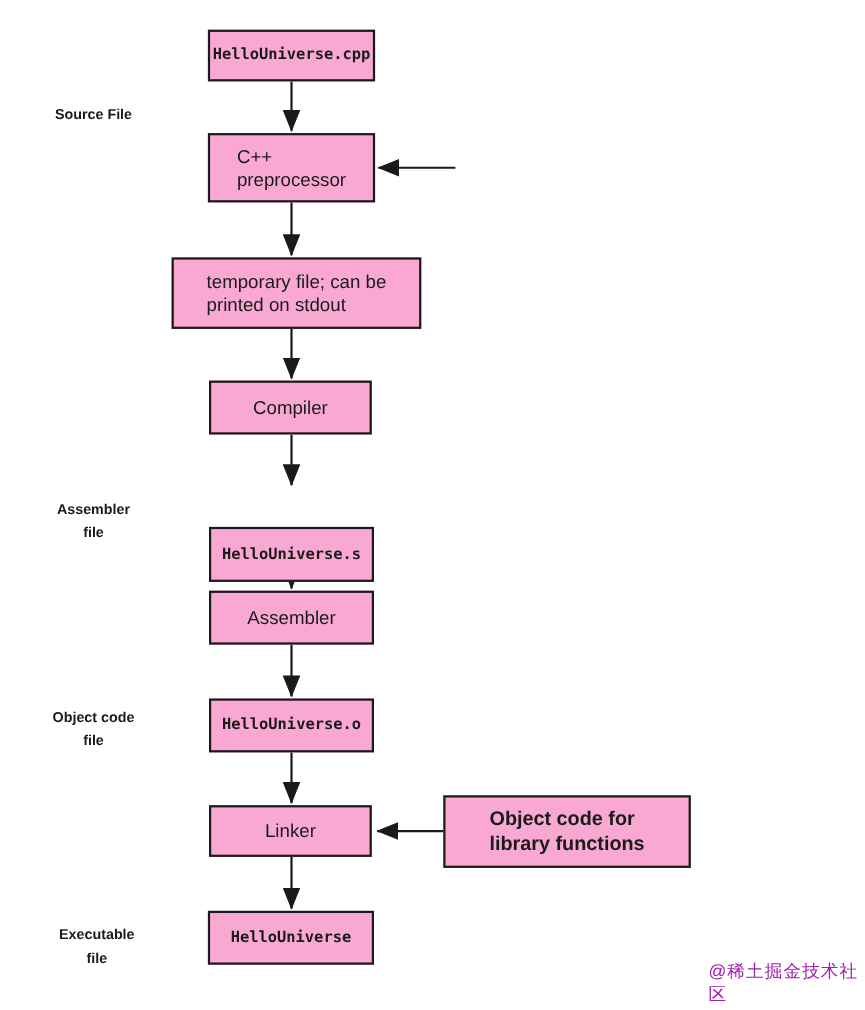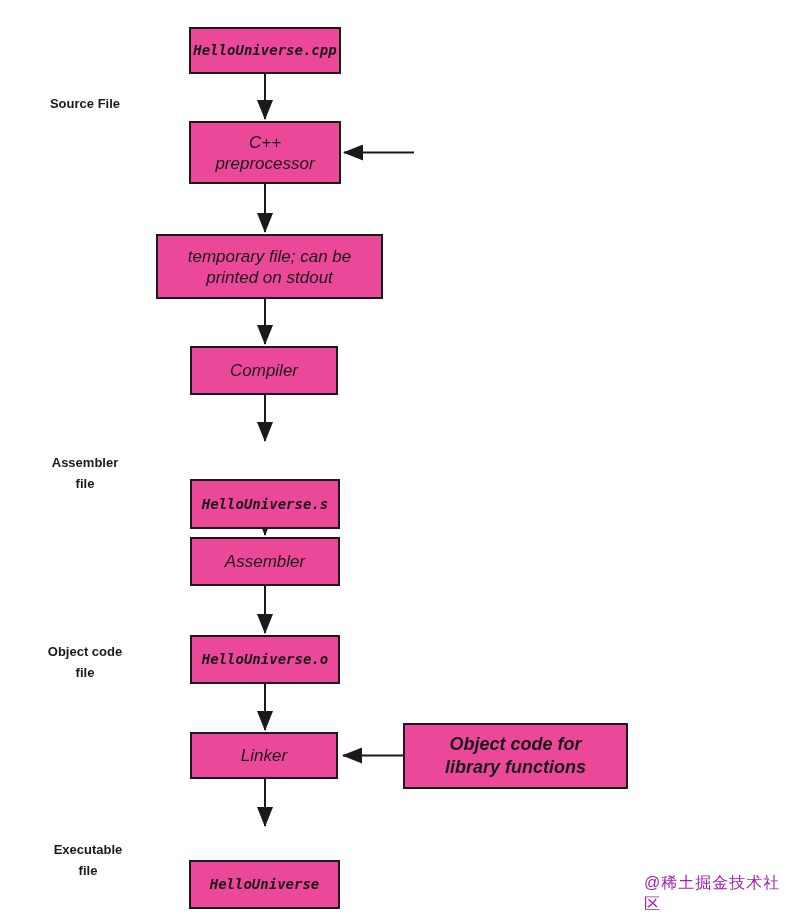--- a/index.html
+++ b/index.html
@@ -9,31 +9,30 @@
     font-family: "Liberation Sans", sans-serif;
     color: #1a1a1a;
     position: relative;
     overflow: hidden;
   }
   .canvas { position: absolute; left: 0; top: 0; width: 786px; height: 918px; }
   svg.arrows { position: absolute; left: 0; top: 0; width: 786px; height: 918px; }
 
   .box {
     position: absolute;
-    background: #ec4899;
+    background: #f9a8d4;
     border: 2px solid #1a1a1a;
     display: flex;
     align-items: center;
     justify-content: center;
-    text-align: center;
+    text-align: left;
     white-space: pre-line;
     box-sizing: border-box;
     font-size: 17px;
     line-height: 21px;
-    font-style: italic;
   }
   .box.mono {
     font-family: "DejaVu Sans Mono", monospace;
     font-weight: bold;
     font-size: 14px;
   }
   .box.bold {
     font-weight: bold;
     font-size: 18px;
     line-height: 23px;
@@ -51,21 +50,21 @@
   #b-cpp { left: 189px; top: 27px;  width: 152px; height: 47px; }
   #b-pre { left: 189px; top: 121px; width: 152px; height: 63px; }
   #b-inc { left: 414px; top: 119px; width: 223px; height: 67px; }
   #b-tmp { left: 156px; top: 234px; width: 227px; height: 65px; }
   #b-com { left: 190px; top: 346px; width: 148px; height: 49px; }
   #b-s   { left: 190px; top: 443px; width: 150px; height: 50px; margin-top: 36px; }
   #b-asm { left: 190px; top: 537px; width: 150px; height: 49px; }
   #b-o   { left: 190px; top: 635px; width: 150px; height: 49px; }
   #b-lnk { left: 190px; top: 732px; width: 148px; height: 47px; }
   #b-lib { left: 403px; top: 723px; width: 225px; height: 66px; }
-  #b-exe { left: 189px; top: 828px; width: 151px; height: 49px; margin-top: 32px; }
+  #b-exe { left: 189px; top: 828px; width: 151px; height: 49px; }
 
   #l-src { left: 18px; top: 93px;  width: 134px; }
   #l-asm { left: 18px; top: 452px; width: 134px; }
   #l-obj { left: 12px; top: 641px; width: 146px; }
   #l-exe { left: 18px; top: 839px; width: 140px; }
 
   .watermark {
     position: absolute;
     left: 644px; top: 873px;
     font-size: 16px;

